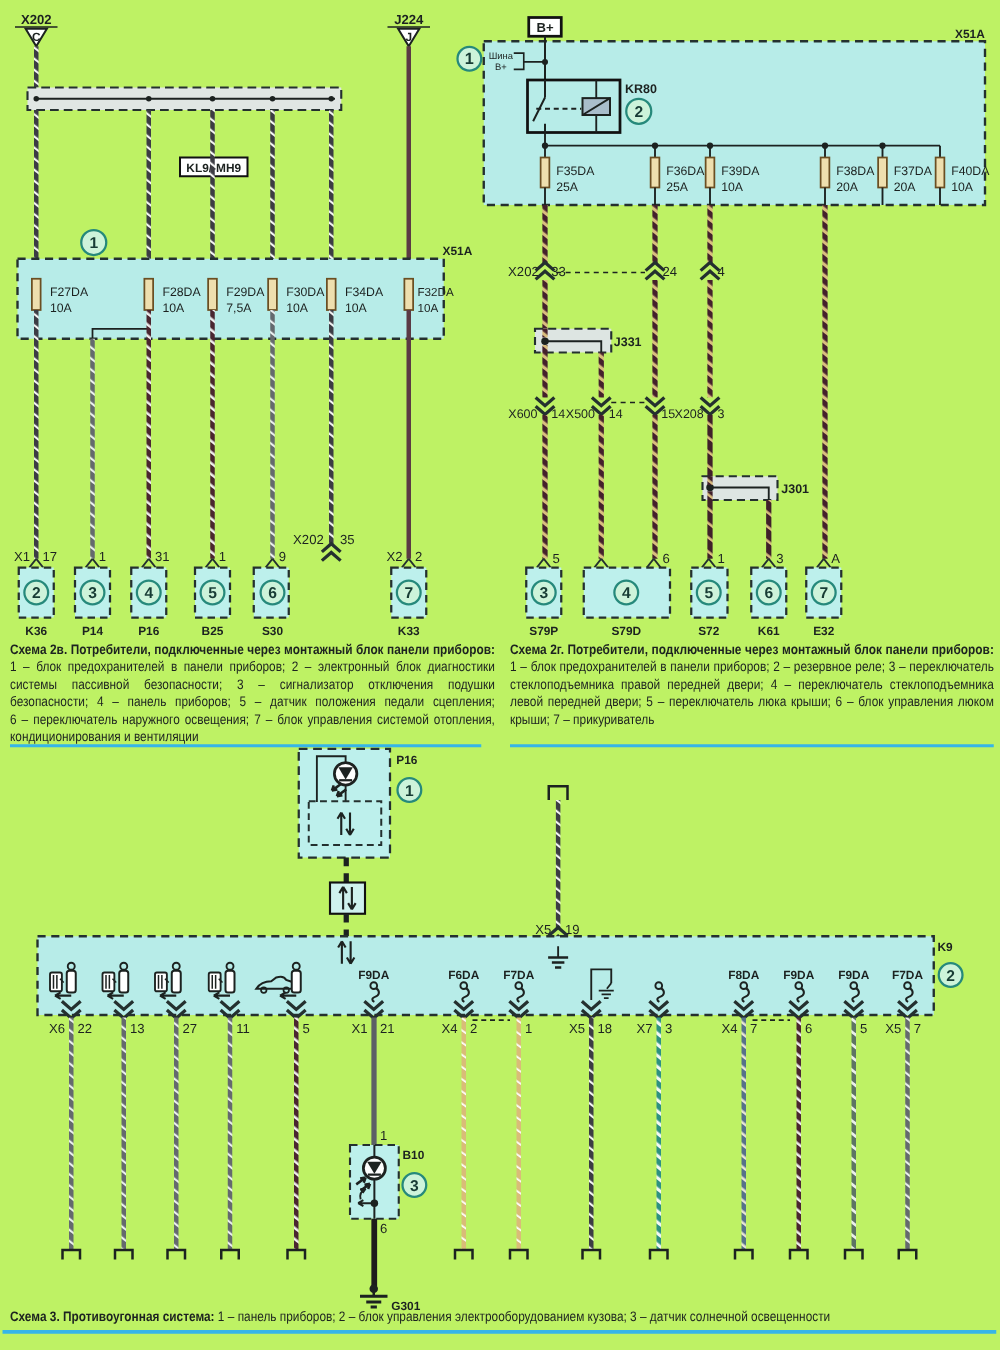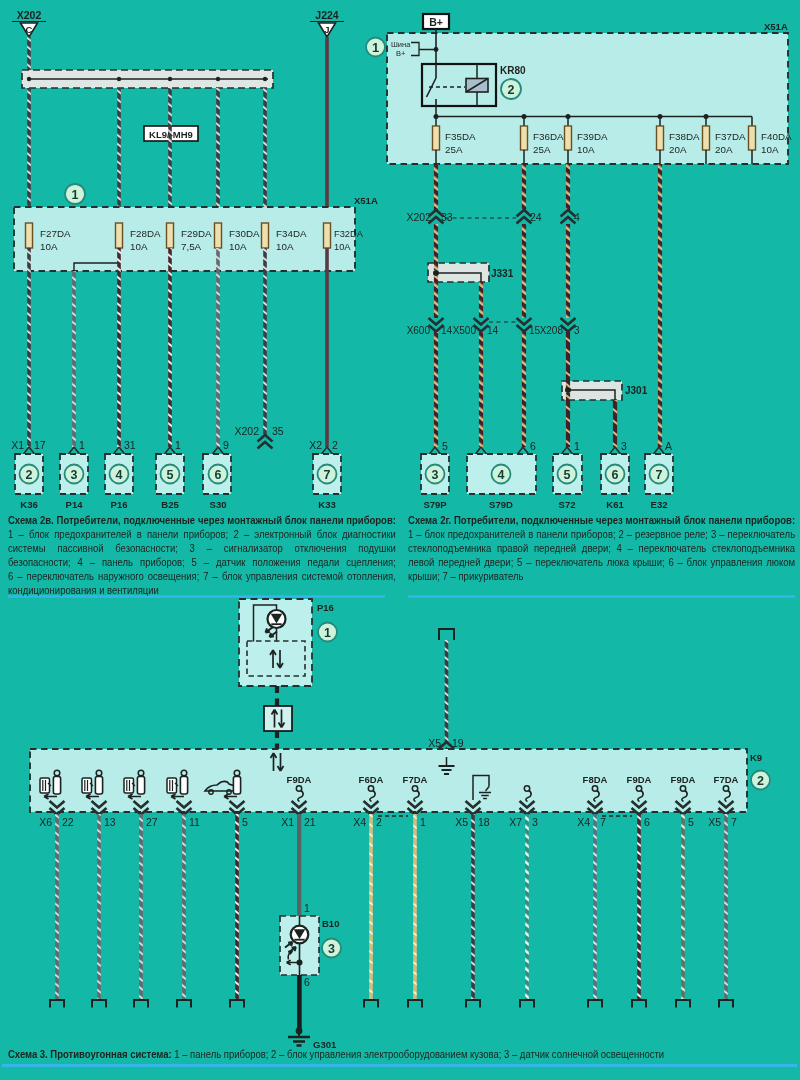--- a/index.html
+++ b/index.html
@@ -1,14 +1,14 @@
 <!DOCTYPE html>
 <html><head><meta charset="utf-8"><style>
 html,body{margin:0;padding:0;}
-#page{position:relative;width:800px;height:1080px;background:#14b8a6;overflow:hidden;font-family:"Liberation Sans",sans-serif;}
+#page{position:relative;width:800px;height:1080px;background:#bef264;overflow:hidden;font-family:"Liberation Sans",sans-serif;}
 .cap{position:absolute;font-family:"Liberation Sans",sans-serif;font-size:11px;line-height:14.1px;color:#1c2220;transform-origin:0 0;}
 .cl{text-align:justify;text-align-last:justify;white-space:nowrap;}
 .cll{text-align:left;white-space:nowrap;}
 </style></head><body>
 <div id="page">
 <svg width="800" height="1080" viewBox="0 0 800 1080" font-family="Liberation Sans,sans-serif" style="position:absolute;left:0;top:0">
 <defs>
 <pattern id="bw" width="7" height="7" patternUnits="userSpaceOnUse" patternTransform="rotate(-52)">
           <rect width="7" height="7" fill="#3c3c44"></rect>
           <rect width="1.7" height="7" fill="#f4f4f4"></rect>

